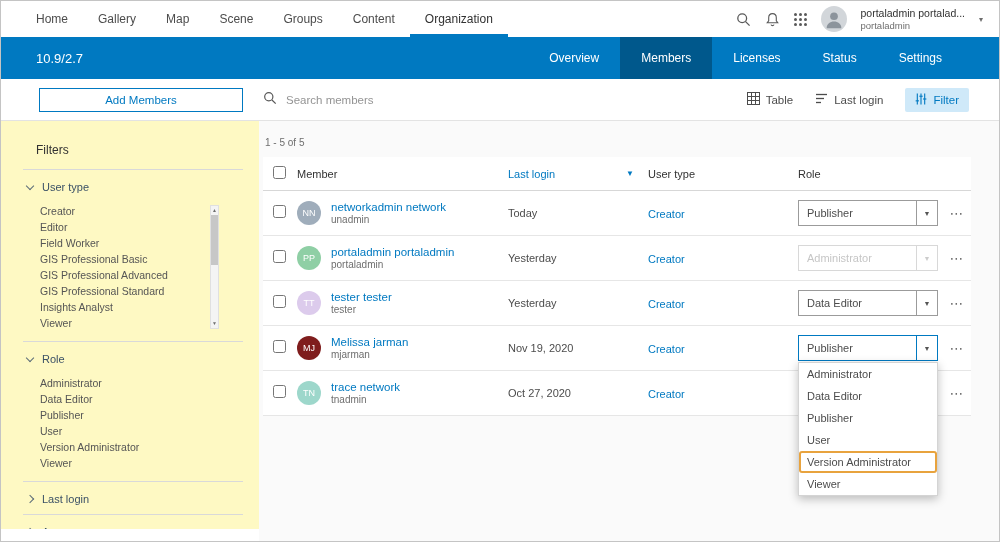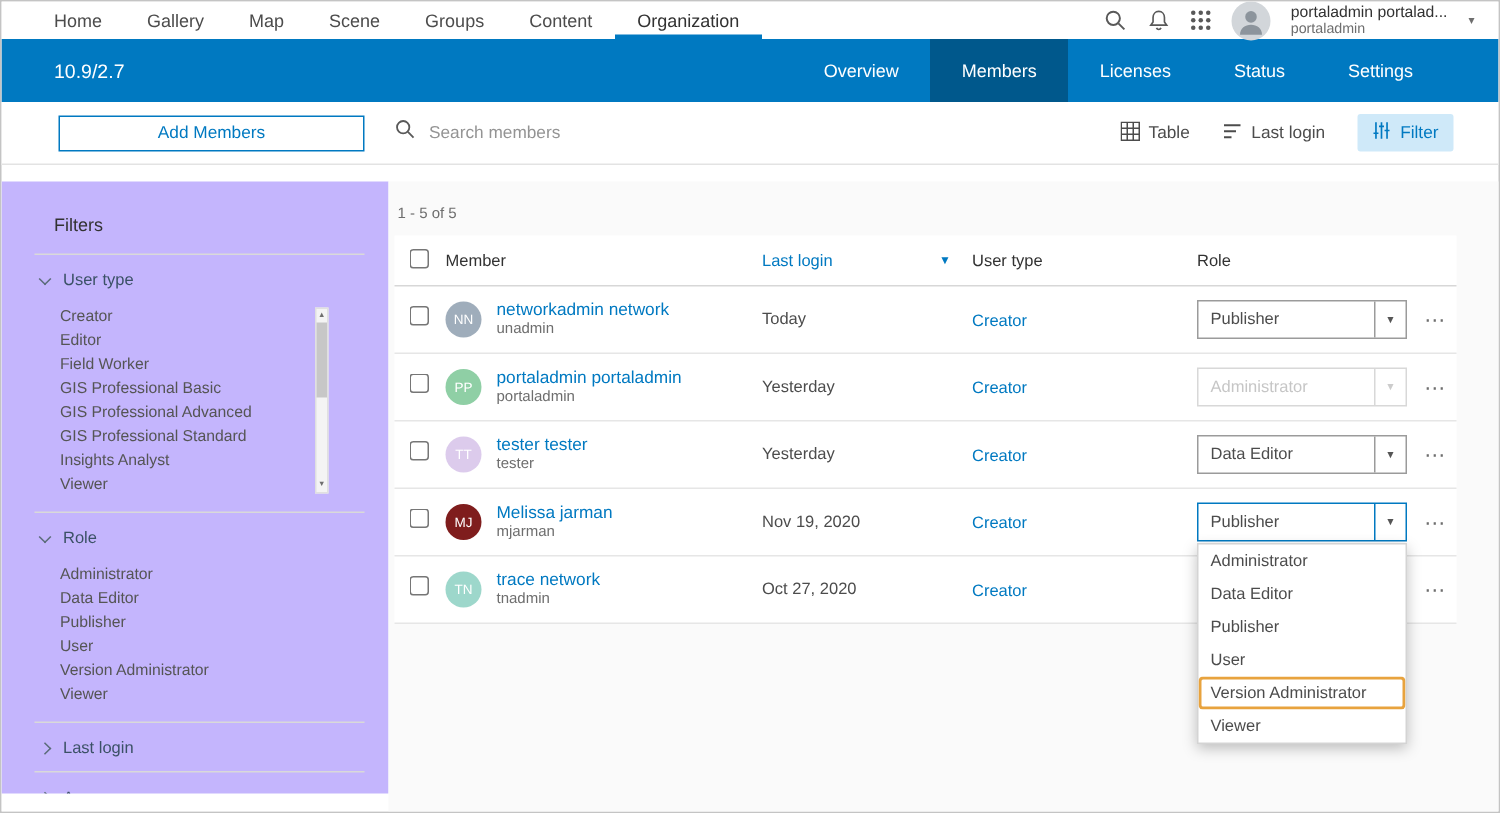--- a/index.html
+++ b/index.html
@@ -1,20 +1,20 @@
 <!DOCTYPE html>
 <html><head>
 <meta charset="utf-8">
 <style>
   *{box-sizing:border-box;margin:0;padding:0}
   body{font-family:"Liberation Sans","DejaVu Sans",sans-serif;background:#e9e9e9;}
   .screen{position:relative;width:1000px;height:542px;background:#fff;border:1px solid #c4c4c4;overflow:hidden;color:#4c4c4c;}
 
   
-  .topnav{display:flex;align-items:stretch;height:25px;background:#fff;padding-left:20px;}
+  .topnav{display:flex;align-items:stretch;height:36px;background:#fff;padding-left:20px;}
   .nav-item{display:flex;align-items:center;padding:0 15px;font-size:12px;color:#4c4c4c;cursor:pointer;}
   .nav-item.active{color:#323232;box-shadow:inset 0 -3px 0 #0079c1;}
   .topnav-right{margin-left:auto;display:flex;align-items:center;gap:14px;padding-right:16px;}
   .tn-icon{display:flex;align-items:center;color:#595959;cursor:pointer;}
   .apps-grid{display:grid;grid-template-columns:repeat(3,3px);grid-template-rows:repeat(3,3px);gap:2px;}
   .apps-grid i{width:3px;height:3px;background:#595959;border-radius:50%;}
   .user-avatar{width:26px;height:26px;border-radius:50%;background:#d2d6da;display:flex;align-items:center;justify-content:center;overflow:hidden;}
   .user-block{line-height:1.2;}
   .user-name{font-size:10.5px;color:#323232;}
   .user-sub{font-size:9.5px;color:#6e6e6e;}
@@ -32,21 +32,21 @@
   .add-members{margin-left:38px;width:204px;height:24px;border:1px solid #0079c1;background:#fff;color:#0079c1;font-size:11.5px;cursor:pointer;}
   .searchbox{display:flex;align-items:center;margin-left:20px;gap:9px;color:#595959;}
   .searchbox input{border:none;outline:none;font-size:11.5px;width:280px;color:#333;background:transparent;font-family:inherit;}
   .searchbox input::placeholder{color:#949494;}
   .toolbar-right{margin-left:auto;display:flex;align-items:center;gap:22px;padding-right:30px;}
   .tool-item{display:flex;align-items:center;gap:6px;font-size:11.5px;color:#4c4c4c;cursor:pointer;}
   .tool-item.filter{background:#cfe9f9;color:#0079c1;padding:5px 10px;border-radius:2px;}
 
   
   .content{position:absolute;top:120px;left:0;right:0;bottom:0;background:#fff;}
-  .sidebar{position:absolute;left:0;top:0;bottom:12px;width:258px;padding:0 16px 0 22px;overflow:hidden;background:#c4b5fd;}
+  .sidebar{position:absolute;left:0;top:0;bottom:12px;width:258px;padding:0 16px 0 22px;overflow:hidden;background:#fef9c3;}
   .filters-title{margin:22px 0 12px 13px;font-size:12px;color:#323232;font-weight:normal;}
   .divider{border-top:1px solid #d9d9d9;}
   .fsection-header{display:flex;align-items:center;gap:9px;padding:11px 0 9px 4px;font-size:11px;color:#3b5166;cursor:pointer;}
   .chev{width:6px;height:6px;border-right:1.4px solid #5a6b78;border-bottom:1.4px solid #5a6b78;flex:0 0 auto;}
   .chev.down{transform:rotate(45deg);margin-top:-2px;}
   .chev.right{transform:rotate(-45deg);}
   .flist{position:relative;padding:1px 40px 10px 17px;}
   .flist-item{font-size:10.5px;line-height:16px;color:#555;cursor:pointer;white-space:nowrap;}
   .scrollbar{position:absolute;top:3px;bottom:12px;right:24px;width:9px;background:#f4f4f4;border:1px solid #e0e0e0;display:flex;flex-direction:column;}
   .sb-arrow{height:9px;font-size:5px;line-height:9px;text-align:center;color:#6f6f6f;cursor:pointer;}

